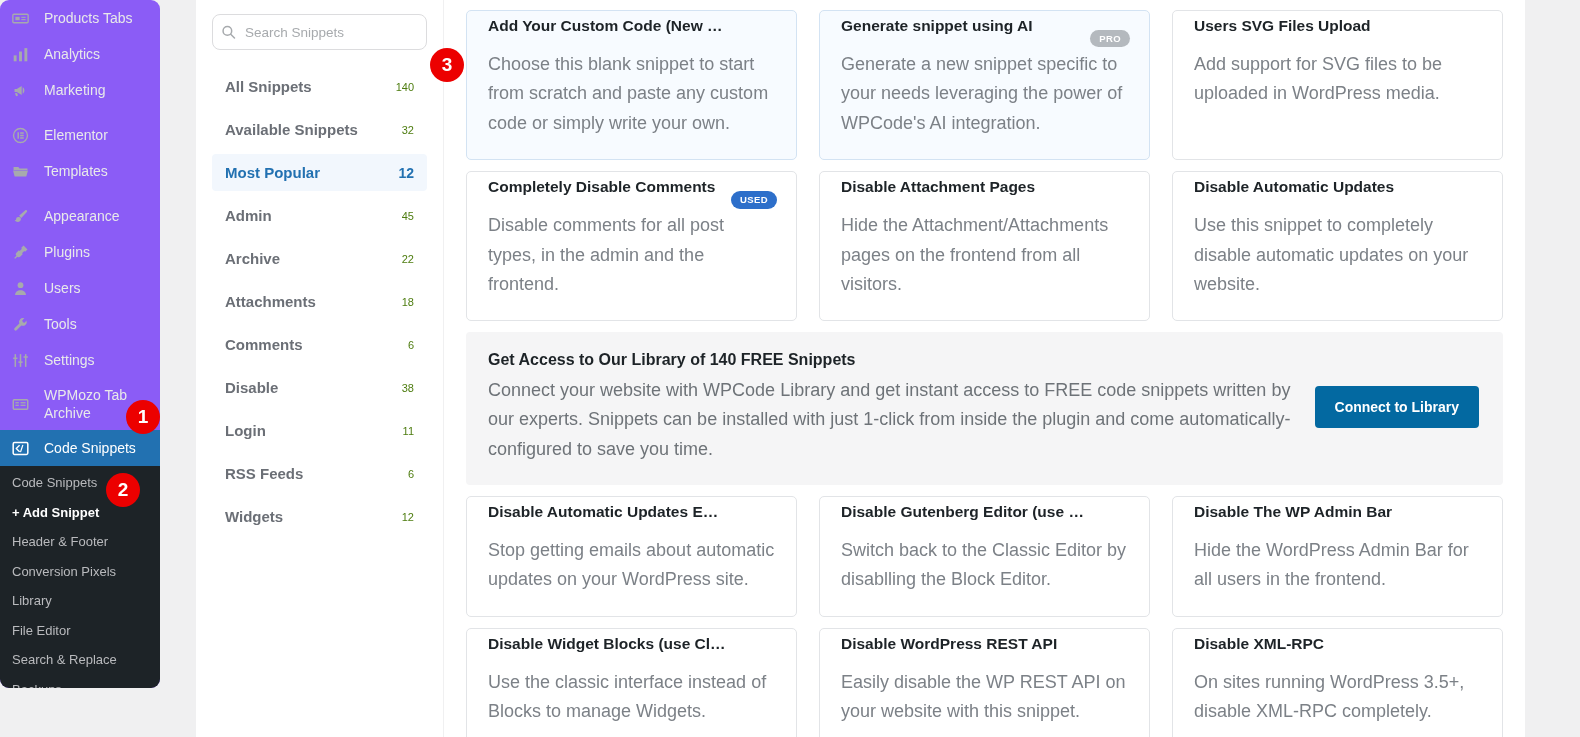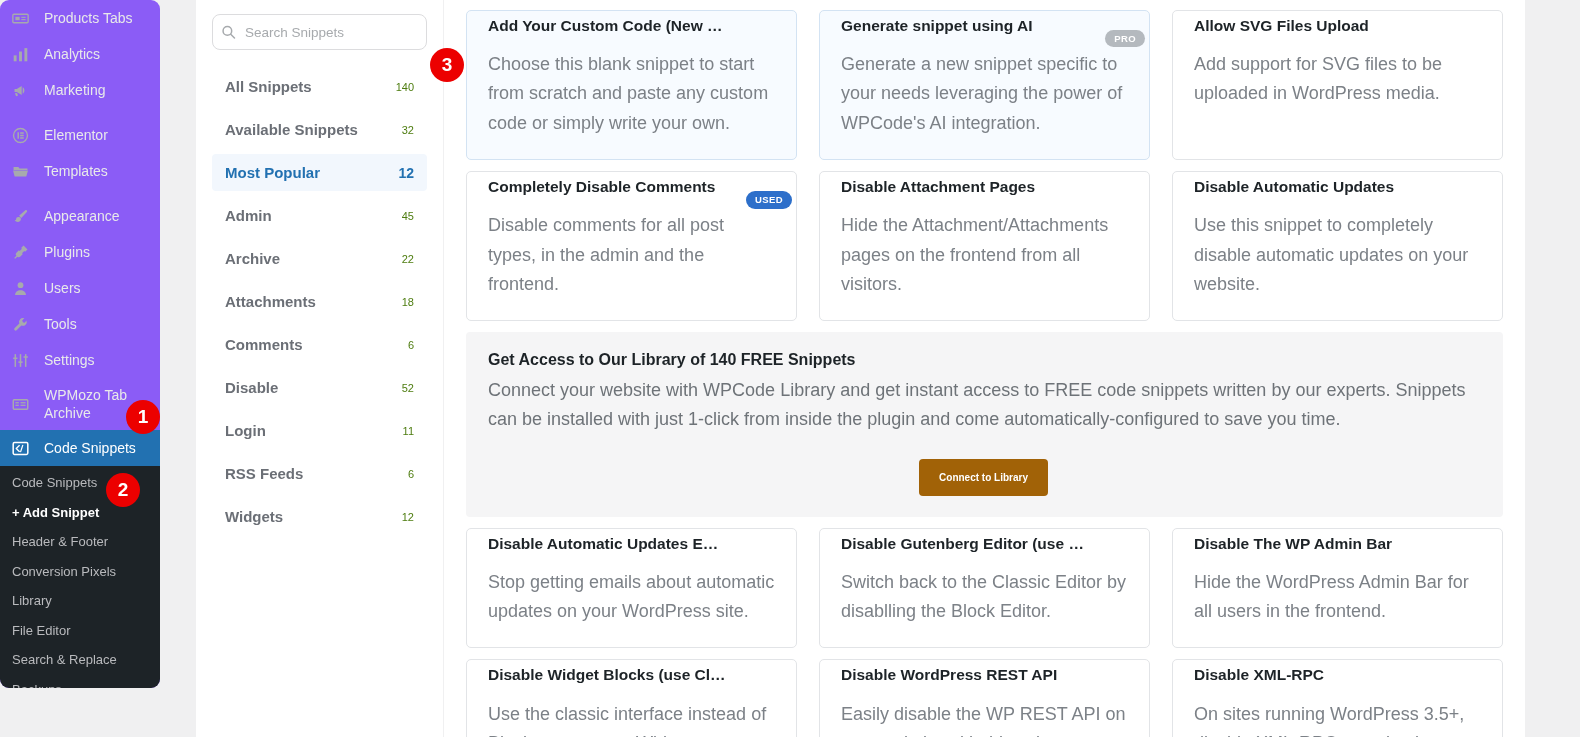--- a/index.html
+++ b/index.html
@@ -97,47 +97,47 @@
   .card-title {
     font-size: 15.5px; font-weight: bold; color: #1d2327;
     line-height: 1.3; margin-bottom: 14px;
     padding-right: 44px;
     white-space: nowrap; overflow: hidden; text-overflow: ellipsis;
   }
   .card-desc {
     font-size: 18px; color: #7c8187; line-height: 1.63;
   }
   .badge {
-    position: absolute; top: 19px; right: 4px;
+    position: absolute; top: 19px; right: 19px;
     font-size: 9.5px; font-weight: bold; letter-spacing: .4px;
     color: #fff; border-radius: 9px; padding: 3px 9px 3px 9px;
     line-height: 1.2;
   }
   .badge.pro { background: #b4b9be; }
   .badge.used { background: #2d6fca; }
 
   
   .lib-banner {
     background: #f5f5f6; border-radius: 4px;
     padding: 19px 24px 21px 22px;
     display: flex; align-items: center; justify-content: space-between;
-    gap: 24px; margin-bottom: 11px; flex-direction: column;
+    gap: 24px; margin-bottom: 11px;
   }
   .lib-text { flex: 1 1 auto; min-width: 0; }
   .lib-title {
     font-size: 16px; font-weight: bold; color: #1d2327;
     margin-bottom: 7px;
   }
   .lib-desc { font-size: 18px; color: #6e7378; line-height: 1.62; }
   .lib-btn {
     flex: 0 0 auto;
-    background: #a16207; color: #fff; border: none;
+    background: #0369a1; color: #fff; border: none;
     border-radius: 4px; padding: 13px 20px;
     font-family: "Liberation Sans", sans-serif;
-    font-size: 10px; font-weight: bold; cursor: pointer;
+    font-size: 14px; font-weight: bold; cursor: pointer;
     white-space: nowrap;
   }
 
   
   .right-strip {
     width: 55px; min-width: 55px; height: 737px; background: #f0f0f1;
   }
 
   
   .step {
@@ -329,21 +329,21 @@
         <li class="cat-item">
           <span>Attachments</span>
           <span class="cat-count">18</span>
         </li>
         <li class="cat-item">
           <span>Comments</span>
           <span class="cat-count">6</span>
         </li>
         <li class="cat-item">
           <span>Disable</span>
-          <span class="cat-count">52</span>
+          <span class="cat-count">38</span>
         </li>
         <li class="cat-item">
           <span>Login</span>
           <span class="cat-count">11</span>
         </li>
         <li class="cat-item">
           <span>RSS Feeds</span>
           <span class="cat-count">6</span>
         </li>
         <li class="cat-item">
@@ -359,21 +359,21 @@
           <div class="card accent">
             <div class="card-title">Add Your Custom Code (New Snippet)</div>
             <div class="card-desc">Choose this blank snippet to start from scratch and paste any custom code or simply write your own.</div>
           </div>
           <div class="card accent">
             <div class="card-title">Generate snippet using AI</div>
             <div class="card-desc">Generate a new snippet specific to your needs leveraging the power of WPCode's AI integration.</div>
             <span class="badge pro">PRO</span>
           </div>
           <div class="card">
-            <div class="card-title">Allow SVG Files Upload</div>
+            <div class="card-title">Users SVG Files Upload</div>
             <div class="card-desc">Add support for SVG files to be uploaded in WordPress media.</div>
           </div>
         </div>
         <div class="grid-row">
           <div class="card short">
             <div class="card-title">Completely Disable Comments</div>
             <div class="card-desc">Disable comments for all post types, in the admin and the frontend.</div>
             <span class="badge used">USED</span>
           </div>
           <div class="card short">

